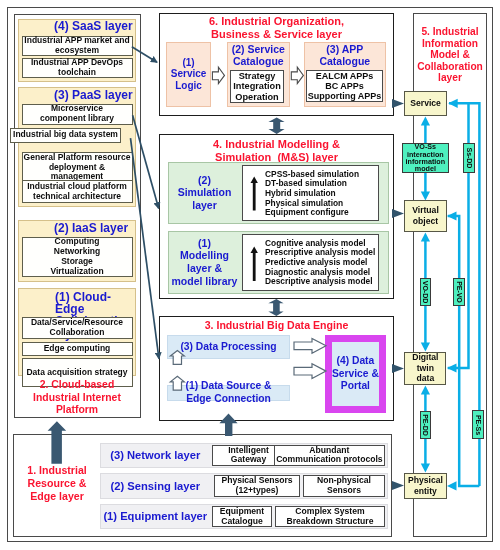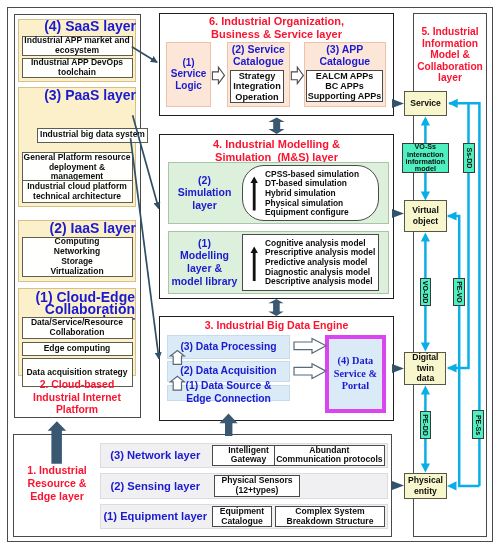--- a/index.html
+++ b/index.html
@@ -13,34 +13,34 @@
   #outer-frame{left:6.8px;top:7.2px;width:486.4px;height:535px;border:1.6px solid #4a4a4a;}
   #left-panel{left:13.5px;top:14px;width:127px;height:404px;border:1.3px solid #4a4a4a;background:#fff;}
   #mid-top-panel{left:159px;top:13px;width:235px;height:103.2px;border:1.3px solid #1d1d1d;background:#fff;}
   #mid-ms-panel{left:159px;top:134.2px;width:235px;height:164.8px;border:1.3px solid #1d1d1d;background:#fff;}
   #mid-bd-panel{left:159px;top:315.6px;width:235px;height:105.6px;border:1.3px solid #1d1d1d;background:#fff;}
   #bottom-panel{left:13px;top:434px;width:379px;height:103px;border:1.3px solid #4a4a4a;background:#fff;}
   #right-panel{left:413px;top:13px;width:74px;height:524px;border:1.3px solid #4a4a4a;background:#fff;}
 
   
   .grp{background:#fcf0ca;border:1px solid #d5c08a;}
-  .grp-title{color:#1a1ad0;font-weight:bold;font-size:14px;text-align:right;line-height:12.2px;white-space:pre-line;}
+  .grp-title{color:#1a1ad0;font-weight:bold;font-size:12px;text-align:left;line-height:12.2px;white-space:pre-line;padding-left:36px;}
   .grp-item{background:#fffffd;border:1px solid #5e5e4c;color:#0d0d0d;font-weight:bold;
             font-size:8.5px;line-height:9.8px;text-align:center;
             display:flex;align-items:center;justify-content:center;padding:0 1px;white-space:pre-line;}
   .red-cap{color:#fa1430;font-weight:bold;font-size:11.4px;text-align:center;line-height:13.4px;white-space:pre-line;}
 
   
   .mid-title{color:#fa1430;font-weight:bold;font-size:11.0px;text-align:center;line-height:13.0px;white-space:pre-wrap;}
   .peach{background:#fce6d8;border:1px solid #eec2a6;}
   .blue-lbl{color:#1a1ad0;font-weight:bold;font-size:11.0px;line-height:12.6px;text-align:center;white-space:pre-line;}
   .wbox{background:#ffffff;border:1px solid #4a4a4a;}
   .blk{color:#0d0d0d;font-weight:bold;font-size:8.4px;line-height:9.7px;}
   .green{background:#ddf0dc;border:1px solid #a8c6a5;}
-  .lblue{background:#daeaf6;border:4px solid #d946ef;font-family:Liberation Serif, serif;}
+  .lblue{background:#daeaf6;border:7px solid #d946ef;}
   .lblue2{background:#daeaf6;border:1px solid #c7dbec;}
 
   
   .grayrow{background:#f0f0f3;border:1px solid #dcdce0;}
   .grayrow-lbl{color:#1a1ad0;font-weight:bold;font-size:11.0px;text-align:center;line-height:12.4px;white-space:pre-line;}
   .wcell{background:#fff;border:1px solid #4a4a4a;color:#0d0d0d;font-weight:bold;font-size:8.6px;line-height:9.8px;
          display:flex;align-items:center;justify-content:center;text-align:center;white-space:pre-line;}
 
   
   .rtitle{color:#fa1430;font-weight:bold;font-size:10.2px;text-align:center;line-height:11.6px;white-space:pre-line;}
@@ -67,21 +67,23 @@
 
   <div class="abs grp" style="left:18px;top:18.5px;width:118px;height:63px;"></div>
   <div class="abs grp-title" style="left:18px;top:20px;width:118px;">(4) SaaS layer</div>
   <div class="abs grp-item" style="left:21.5px;top:35.5px;width:111px;height:20.5px;">Industrial APP market and
 ecosystem</div>
   <div class="abs grp-item" style="left:21.5px;top:57.5px;width:111px;height:20.5px;">Industrial APP DevOps
 toolchain</div>
 
   <div class="abs grp" style="left:18px;top:87px;width:118px;height:120px;"></div>
   <div class="abs grp-title" style="left:18px;top:88.5px;width:118px;">(3) PaaS layer</div>
-  <div class="abs grp-item" style="left:37px;top:127.5px;width:111px;height:15.5px;">Industrial big data system</div>
+  <div class="abs grp-item" style="left:21.5px;top:103.5px;width:111px;height:21.5px;">Microservice
+component library</div>
+  <div class="abs grp-item" style="left:10px;top:127.5px;width:111px;height:15.5px;">Industrial big data system</div>
   <div class="abs grp-item" style="left:21.5px;top:145.5px;width:111px;height:32px;margin-top:6px;">General Platform resource
 deployment &amp;
 management</div>
   <div class="abs grp-item" style="left:21.5px;top:180px;width:111px;height:23px;">Industrial cloud platform
 technical architecture</div>
 
   <div class="abs grp" style="left:18px;top:220px;width:118px;height:61.5px;"></div>
   <div class="abs grp-title" style="left:18px;top:222px;width:118px;">(2) IaaS layer</div>
   <div class="abs grp-item" style="left:21.5px;top:237px;width:111px;height:40px;white-space:pre-line;line-height:9.9px;">Computing
 Networking
@@ -125,42 +127,41 @@
 Supporting APPs</div>
 
   <div class="abs" id="mid-ms-panel"></div>
   <div class="abs mid-title" style="left:163px;top:137.5px;width:227px;">4. Industrial Modelling &amp;
 Simulation  (M&amp;S) layer</div>
 
   <div class="abs green" style="left:167.5px;top:161.5px;width:221px;height:62.5px;"></div>
   <div class="abs blue-lbl ctr" style="left:168px;top:161.5px;width:73px;height:62.5px;font-size:10.5px;line-height:12.6px;">(2)
 Simulation
 layer</div>
-  <div class="abs wbox blk" style="left:242px;top:164.5px;width:137px;height:56px;white-space:pre-line;padding:4px 0 0 22px;border-radius:22px;">CPSS-based simulation
+  <div class="abs wbox blk" style="left:242px;top:164.5px;width:137px;height:56px;white-space:pre-line;padding:4px 0 0 22px;">CPSS-based simulation
 DT-based simulation
 Hybrid simulation
 Physical simulation
 Equipment configure</div>
 
   <div class="abs green" style="left:167.5px;top:230.5px;width:221px;height:63px;"></div>
   <div class="abs blue-lbl ctr" style="left:168px;top:230.5px;width:73px;height:63px;font-size:10.5px;line-height:12.6px;">(1)
 Modelling
 layer &amp;
 model library</div>
   <div class="abs wbox blk" style="left:242px;top:233.5px;width:137px;height:57px;white-space:pre-line;padding:4px 0 0 22px;">Cognitive analysis model
 Prescriptive analysis model
 Predictive analysis model
 Diagnostic analysis model
 Descriptive analysis model</div>
 
   <div class="abs" id="mid-bd-panel"></div>
   <div class="abs mid-title" style="left:163px;top:318.5px;width:227px;font-size:10.6px;">3. Industrial Big Data Engine</div>
 
   <div class="abs lblue2 blue-lbl ctr" style="left:167px;top:335px;width:123px;height:24px;font-size:10.3px;">(3) Data Processing</div>
-  <div class="abs lblue2 blue-lbl ctr" style="left:167px;top:361.3px;width:123px;height:20.7px;font-size:10.3px;">(2) Data Acquisition</div>
   <div class="abs lblue2 blue-lbl ctr" style="left:167px;top:384.6px;width:123px;height:16px;font-size:10.3px;">(1) Data Source &amp;
 Edge Connection</div>
   <div class="abs lblue blue-lbl ctr" style="left:324.6px;top:335px;width:61.6px;height:78.4px;font-size:10.3px;">(4) Data
 Service &amp;
 Portal</div>
 
   <div class="abs" id="bottom-panel"></div>
   <div class="abs red-cap" style="left:18px;top:464px;width:78px;font-size:10.6px;line-height:12.8px;">1. Industrial
 Resource &amp;
 Edge layer</div>
@@ -169,20 +170,22 @@
   <div class="abs grayrow-lbl ctr" style="left:100.3px;top:442.8px;width:110px;height:25.2px;font-size:11.2px;">(3) Network layer</div>
   <div class="abs wcell" style="left:212px;top:444.8px;width:73px;height:21.2px;">Intelligent
 Gateway</div>
   <div class="abs wcell" style="left:274px;top:444.8px;width:110.8px;height:21.2px;">Abundant
 Communication protocols</div>
 
   <div class="abs grayrow" style="left:100.3px;top:473.4px;width:288px;height:25.2px;"></div>
   <div class="abs grayrow-lbl ctr" style="left:100.3px;top:473.4px;width:110px;height:25.2px;font-size:11.2px;">(2) Sensing layer</div>
   <div class="abs wcell" style="left:214px;top:475.4px;width:86px;height:21.2px;">Physical Sensors
 (12+types)</div>
+  <div class="abs wcell" style="left:303.2px;top:475.4px;width:81.6px;height:21.2px;">Non-physical
+Sensors</div>
 
   <div class="abs grayrow" style="left:100.3px;top:504px;width:288px;height:25.2px;"></div>
   <div class="abs grayrow-lbl ctr" style="left:100.3px;top:504px;width:110px;height:25.2px;font-size:11.2px;text-align:right;">(1) Equipment layer</div>
   <div class="abs wcell" style="left:212px;top:506px;width:60px;height:21.2px;">Equipment
 Catalogue</div>
   <div class="abs wcell" style="left:275.2px;top:506px;width:109.6px;height:21.2px;">Complex System
 Breakdown Structure</div>
 
   <div class="abs" id="right-panel"></div>
   <div class="abs rtitle" style="left:414px;top:26px;width:72px;">5. Industrial

